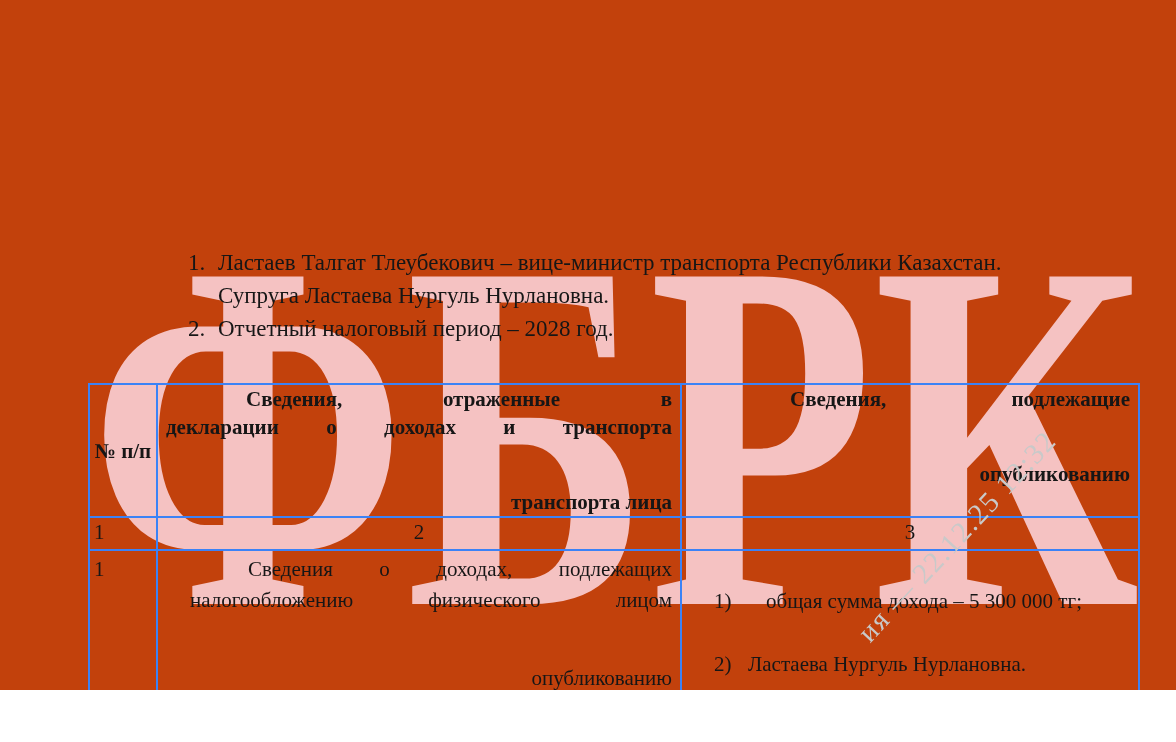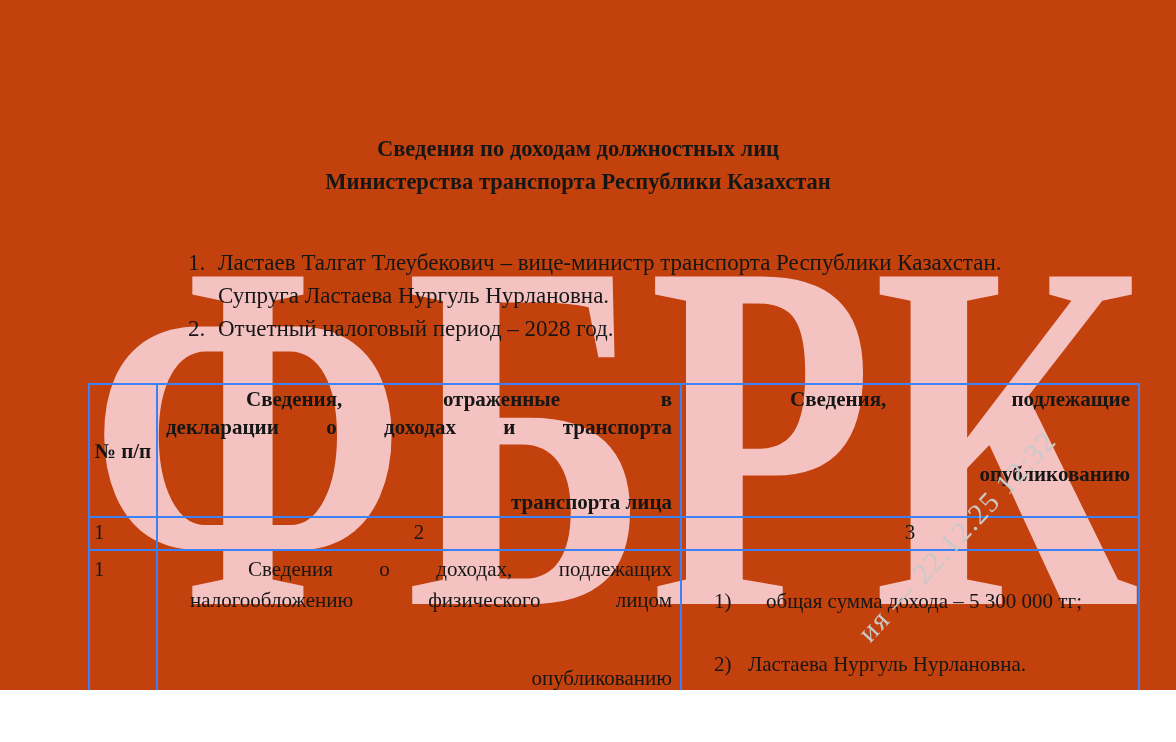--- a/index.html
+++ b/index.html
@@ -60,24 +60,20 @@
 </style>
 </head>
 <body>
 
 <div class="page">
 
   <svg class="wm-brand" width="1104" height="380" aria-hidden="true">
     <text x="28" y="358" font-size="500" font-weight="bold" font-family="Liberation Serif, serif" textLength="1050" lengthAdjust="spacingAndGlyphs" fill="#f5c2c2">ФБРК</text>
   </svg>
 
-  <div class="title">
-    <div>Сведения по доходам должностных лиц</div>
-    <div>Министерства транспорта Республики Казахстан</div>
-  </div>
 
   <div class="intro">
     <div class="li">
       <span class="marker">1.</span>
       <span class="litext">Ластаев Талгат Тлеубекович – вице-министр транспорта Республики Казахстан. Супруга Ластаева Нургуль Нурлановна.</span>
     </div>
     <div class="li">
       <span class="marker">2.</span>
       <span class="litext">Отчетный налоговый период – 2028 год.</span>
     </div>

